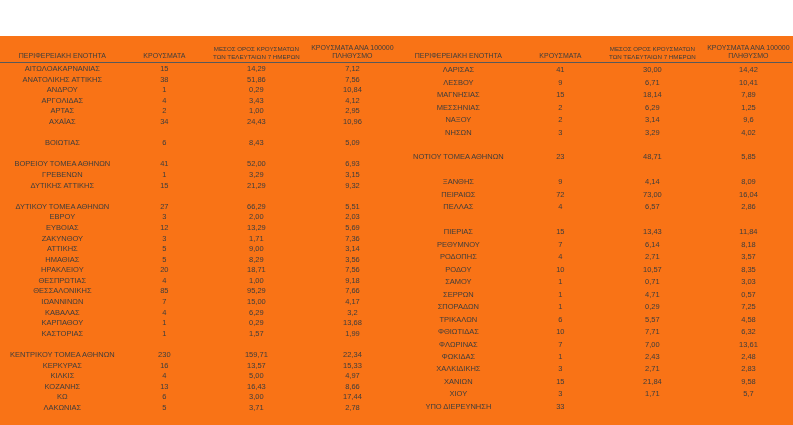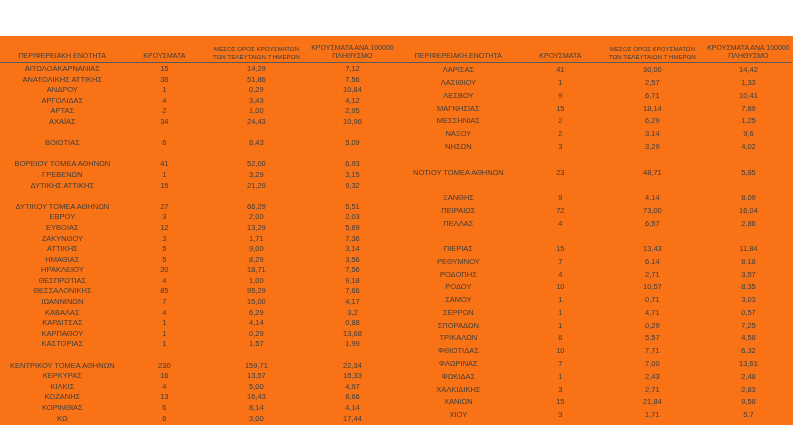--- a/index.html
+++ b/index.html
@@ -217,26 +217,20 @@
             <td>15,00</td>
             <td>4,17</td>
           </tr>
           <tr>
             <td>ΚΑΒΑΛΑΣ</td>
             <td>4</td>
             <td>6,29</td>
             <td>3,2</td>
           </tr>
           <tr>
-            <td>ΚΑΡΔΙΤΣΑΣ</td>
-            <td>1</td>
-            <td>4,14</td>
-            <td>0,88</td>
-          </tr>
-          <tr>
             <td>ΚΑΡΠΑΘΟΥ</td>
             <td>1</td>
             <td>0,29</td>
             <td>13,68</td>
           </tr>
           <tr>
             <td>ΚΑΣΤΟΡΙΑΣ</td>
             <td>1</td>
             <td>1,57</td>
             <td>1,99</td>
@@ -260,26 +254,20 @@
             <td>ΚΙΛΚΙΣ</td>
             <td>4</td>
             <td>5,00</td>
             <td>4,97</td>
           </tr>
           <tr>
             <td>ΚΟΖΑΝΗΣ</td>
             <td>13</td>
             <td>16,43</td>
             <td>8,66</td>
-          </tr>
-          <tr>
-            <td>ΚΟΡΙΝΘΙΑΣ</td>
-            <td>6</td>
-            <td>8,14</td>
-            <td>4,14</td>
           </tr>
           <tr>
             <td>ΚΩ</td>
             <td>6</td>
             <td>3,00</td>
             <td>17,44</td>
           </tr>
           <tr>
             <td>ΛΑΚΩΝΙΑΣ</td>
             <td>5</td>
@@ -311,26 +299,20 @@
         </tr>
       </thead>
       <tbody id="right-body">
           <tr>
             <td>ΛΑΡΙΣΑΣ</td>
             <td>41</td>
             <td>30,00</td>
             <td>14,42</td>
           </tr>
           <tr>
-            <td>ΛΑΣΙΘΙΟΥ</td>
-            <td>1</td>
-            <td>2,57</td>
-            <td>1,33</td>
-          </tr>
-          <tr>
             <td>ΛΕΣΒΟΥ</td>
             <td>9</td>
             <td>6,71</td>
             <td>10,41</td>
           </tr>
           <tr>
             <td>ΜΑΓΝΗΣΙΑΣ</td>
             <td>15</td>
             <td>18,14</td>
             <td>7,89</td>

